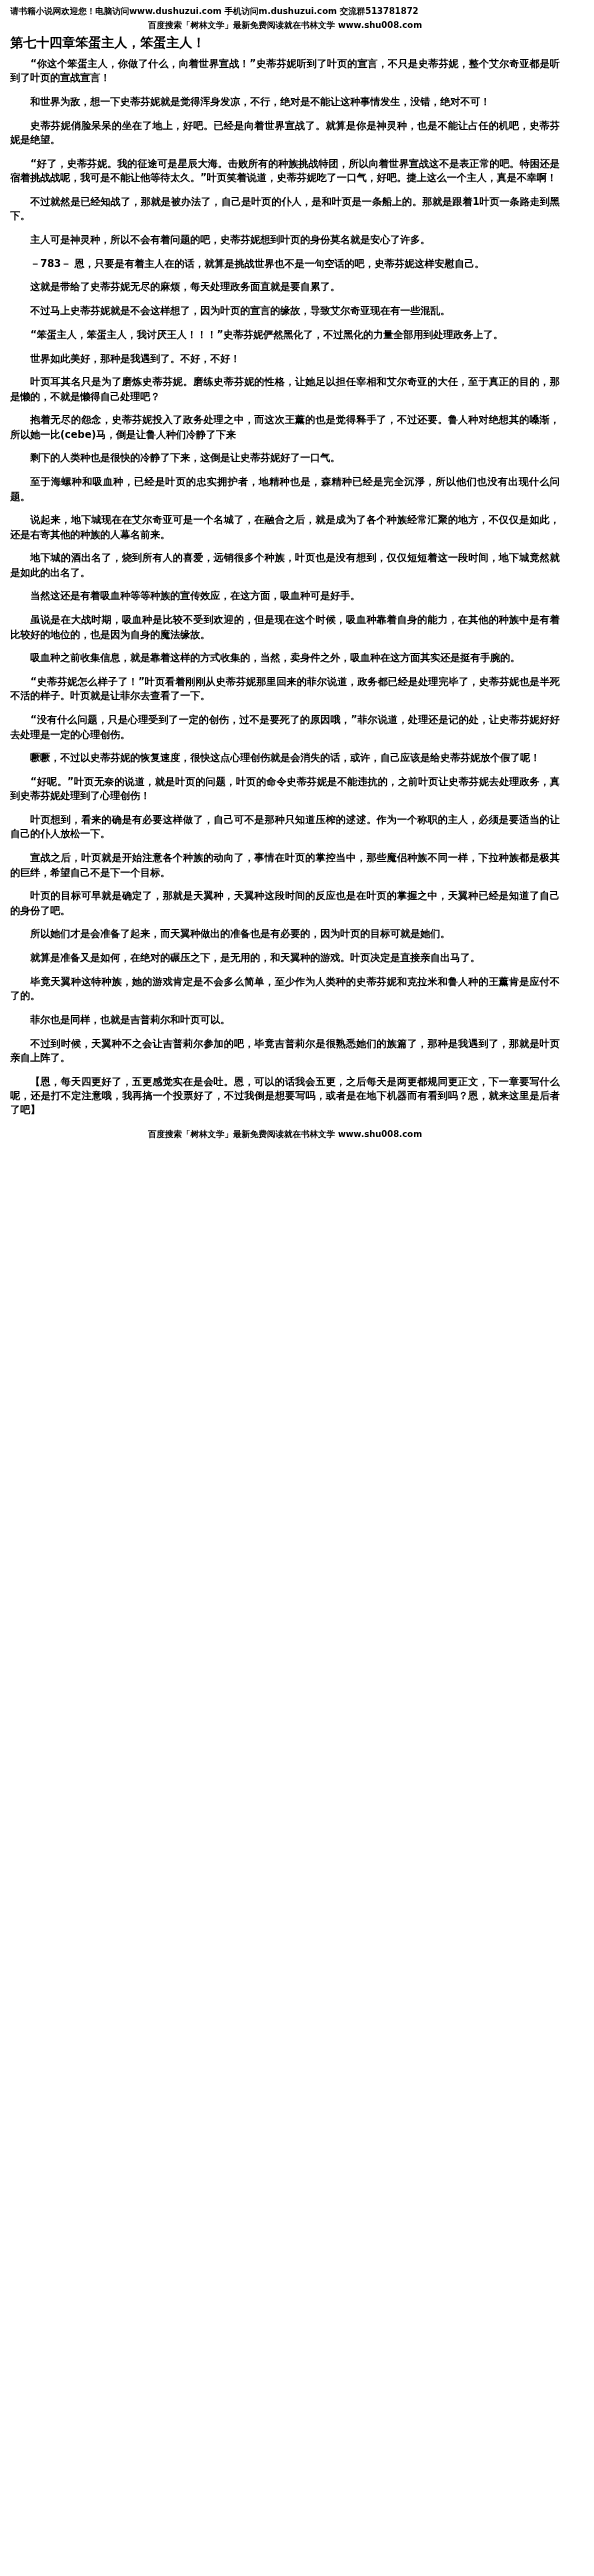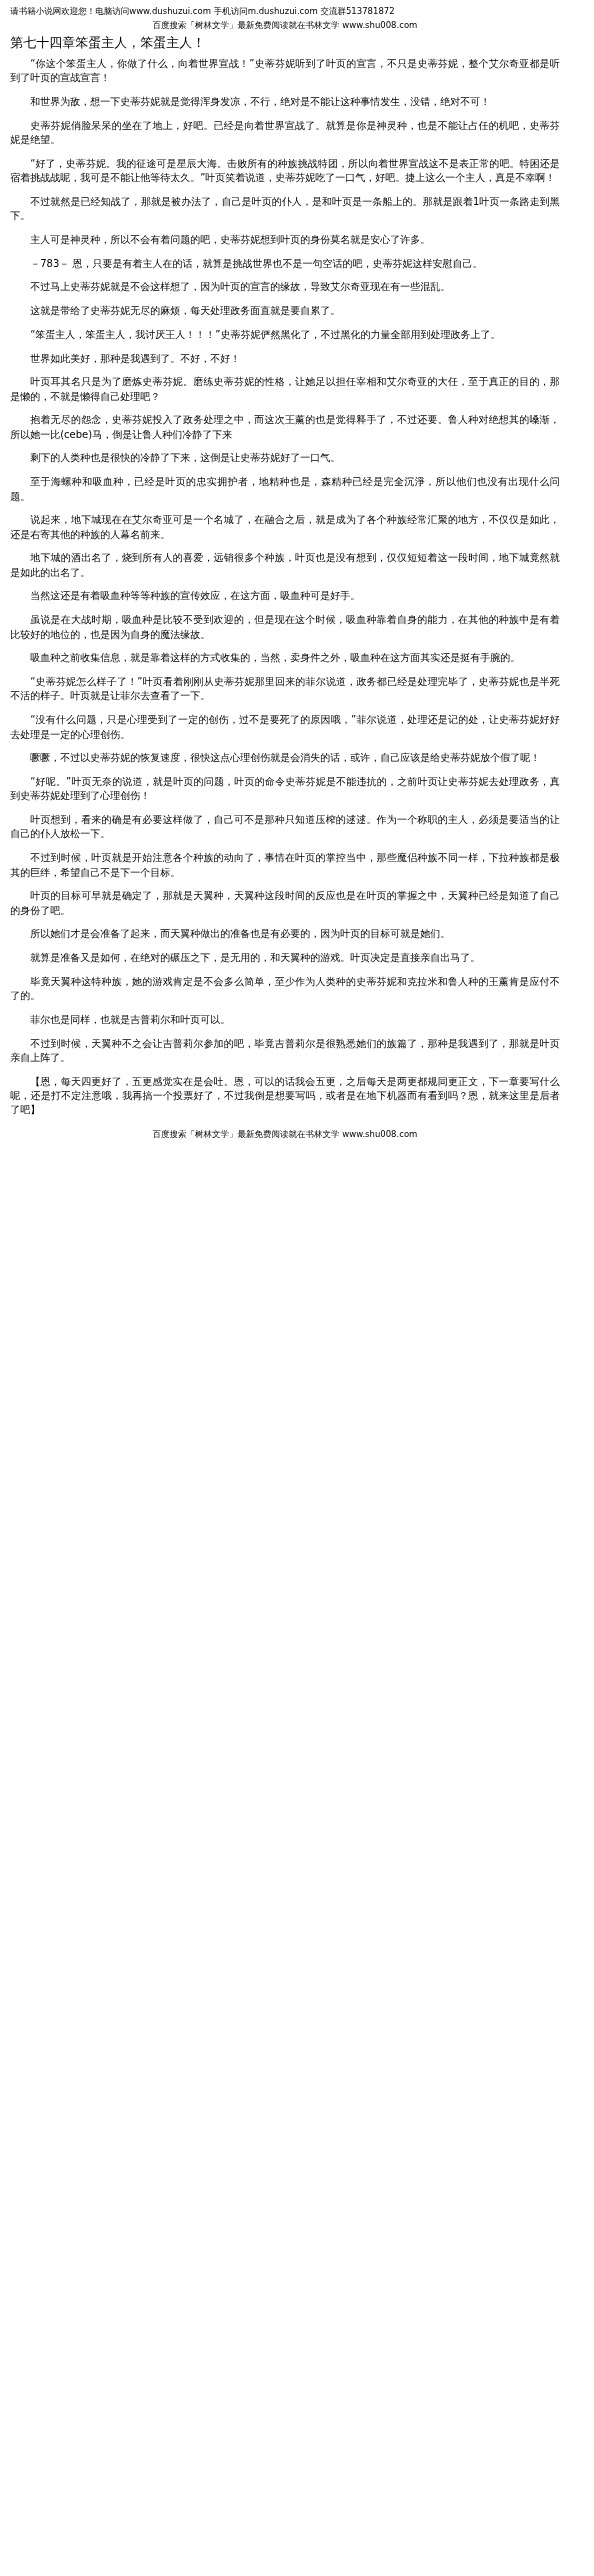--- a/index.html
+++ b/index.html
@@ -9,20 +9,21 @@
   }
   body {
     width: 594px;
     font-family: "DejaVu Sans", "Liberation Sans", sans-serif;
     color: #000000;
   }
   .page {
     width: 570px;
     box-sizing: border-box;
     padding: 5.1px 10.2px 8.5px 10.2px;
+    font-weight: bold;
   }
   .topbar {
     font-size: 8.5px;
     line-height: 12.7px;
     color: #000000;
     margin-bottom: 1.7px;
     white-space: nowrap;
     overflow: hidden;
   }
   .sitebar {
@@ -69,39 +70,39 @@
   <div class="chapter-title">第七十四章笨蛋主人，笨蛋主人！</div>
 
   <div>
     <p class="para">“你这个笨蛋主人，你做了什么，向着世界宣战！”史蒂芬妮听到了叶页的宣言，不只是史蒂芬妮，整个艾尔奇亚都是听到了叶页的宣战宣言！</p>
     <p class="para">和世界为敌，想一下史蒂芬妮就是觉得浑身发凉，不行，绝对是不能让这种事情发生，没错，绝对不可！</p>
     <p class="para">史蒂芬妮俏脸呆呆的坐在了地上，好吧。已经是向着世界宣战了。就算是你是神灵种，也是不能让占任的机吧，史蒂芬妮是绝望。</p>
     <p class="para">“好了，史蒂芬妮。我的征途可是星辰大海。击败所有的种族挑战特团，所以向着世界宣战这不是表正常的吧。特困还是宿着挑战战呢，我可是不能让他等待太久。”叶页笑着说道，史蒂芬妮吃了一口气，好吧。捷上这么一个主人，真是不幸啊！</p>
     <p class="para">不过就然是已经知战了，那就是被办法了，自己是叶页的仆人，是和叶页是一条船上的。那就是跟着1叶页一条路走到黑下。</p>
     <p class="para">主人可是神灵种，所以不会有着问题的吧，史蒂芬妮想到叶页的身份莫名就是安心了许多。</p>
     <p class="para">－783－   恩，只要是有着主人在的话，就算是挑战世界也不是一句空话的吧，史蒂芬妮这样安慰自己。</p>
+    <p class="para">这就是带给了史蒂芬妮无尽的麻烦，每天处理政务面直就是要自累了。</p>
     <p class="para">不过马上史蒂芬妮就是不会这样想了，因为叶页的宣言的缘故，导致艾尔奇亚现在有一些混乱。</p>
-    <p class="para">这就是带给了史蒂芬妮无尽的麻烦，每天处理政务面直就是要自累了。</p>
     <p class="para">“笨蛋主人，笨蛋主人，我讨厌王人！！！”史蒂芬妮俨然黑化了，不过黑化的力量全部用到处理政务上了。</p>
     <p class="para">世界如此美好，那种是我遇到了。不好，不好！</p>
     <p class="para">叶页耳其名只是为了磨炼史蒂芬妮。磨练史蒂芬妮的性格，让她足以担任宰相和艾尔奇亚的大任，至于真正的目的，那是懒的，不就是懒得自己处理吧？</p>
     <p class="para">抱着无尽的怨念，史蒂芬妮投入了政务处理之中，而这次王薰的也是觉得释手了，不过还要。鲁人种对绝想其的嗓渐，所以她一比(cebe)马，倒是让鲁人种们冷静了下来</p>
     <p class="para">剩下的人类种也是很快的冷静了下来，这倒是让史蒂芬妮好了一口气。</p>
     <p class="para">至于海螺种和吸血种，已经是叶页的忠实拥护者，地精种也是，森精种已经是完全沉淨，所以他们也没有出现什么问题。</p>
     <p class="para">说起来，地下城现在在艾尔奇亚可是一个名城了，在融合之后，就是成为了各个种族经常汇聚的地方，不仅仅是如此，还是右寄其他的种族的人幕名前来。</p>
     <p class="para">地下城的酒出名了，烧到所有人的喜爱，远销很多个种族，叶页也是没有想到，仅仅短短着这一段时间，地下城竟然就是如此的出名了。</p>
     <p class="para">当然这还是有着吸血种等等种族的宣传效应，在这方面，吸血种可是好手。</p>
     <p class="para">虽说是在大战时期，吸血种是比较不受到欢迎的，但是现在这个时候，吸血种靠着自身的能力，在其他的种族中是有着比较好的地位的，也是因为自身的魔法缘故。</p>
     <p class="para">吸血种之前收集信息，就是靠着这样的方式收集的，当然，卖身件之外，吸血种在这方面其实还是挺有手腕的。</p>
     <p class="para">“史蒂芬妮怎么样子了！”叶页看着刚刚从史蒂芬妮那里回来的菲尔说道，政务都已经是处理完毕了，史蒂芬妮也是半死不活的样子。叶页就是让菲尔去查看了一下。</p>
     <p class="para">“没有什么问题，只是心理受到了一定的创伤，过不是要死了的原因哦，”菲尔说道，处理还是记的处，让史蒂芬妮好好去处理是一定的心理创伤。</p>
     <p class="para">噘噘，不过以史蒂芬妮的恢复速度，很快这点心理创伤就是会消失的话，或许，自己应该是给史蒂芬妮放个假了呢！</p>
     <p class="para">“好呢。”叶页无奈的说道，就是叶页的问题，叶页的命令史蒂芬妮是不能违抗的，之前叶页让史蒂芬妮去处理政务，真到史蒂芬妮处理到了心理创伤！</p>
     <p class="para">叶页想到，看来的确是有必要这样做了，自己可不是那种只知道压榨的逑逑。作为一个称职的主人，必须是要适当的让自己的仆人放松一下。</p>
-    <p class="para">不过到时候，叶页就是开始注意各个种族的动向了，事情在叶页的掌控当中，那些魔侣种族不同一样，下拉种族都是极其的巨绊，希望自己不是下一个目标。</p>
+    <p class="para">宣战之后，叶页就是开始注意各个种族的动向了，事情在叶页的掌控当中，那些魔侣种族不同一样，下拉种族都是极其的巨绊，希望自己不是下一个目标。</p>
     <p class="para">叶页的目标可早就是确定了，那就是天翼种，天翼种这段时间的反应也是在叶页的掌握之中，天翼种已经是知道了自己的身份了吧。</p>
     <p class="para">所以她们才是会准备了起来，而天翼种做出的准备也是有必要的，因为叶页的目标可就是她们。</p>
     <p class="para">就算是准备又是如何，在绝对的碾压之下，是无用的，和天翼种的游戏。叶页决定是直接亲自出马了。</p>
     <p class="para">毕竟天翼种这特种族，她的游戏肯定是不会多么简单，至少作为人类种的史蒂芬妮和克拉米和鲁人种的王薰肯是应付不了的。</p>
     <p class="para">菲尔也是同样，也就是吉普莉尔和叶页可以。</p>
     <p class="para">不过到时候，天翼种不之会让吉普莉尔参加的吧，毕竟吉普莉尔是很熟悉她们的族篇了，那种是我遇到了，那就是叶页亲自上阵了。</p>
     <p class="para">【恩，每天四更好了，五更感觉实在是会吐。恩，可以的话我会五更，之后每天是两更都规同更正文，下一章要写什么呢，还是打不定注意哦，我再搞一个投票好了，不过我倒是想要写吗，或者是在地下机器而有看到吗？恩，就来这里是后者了吧】</p>
     <p class="para"></p>
   </div>
 

